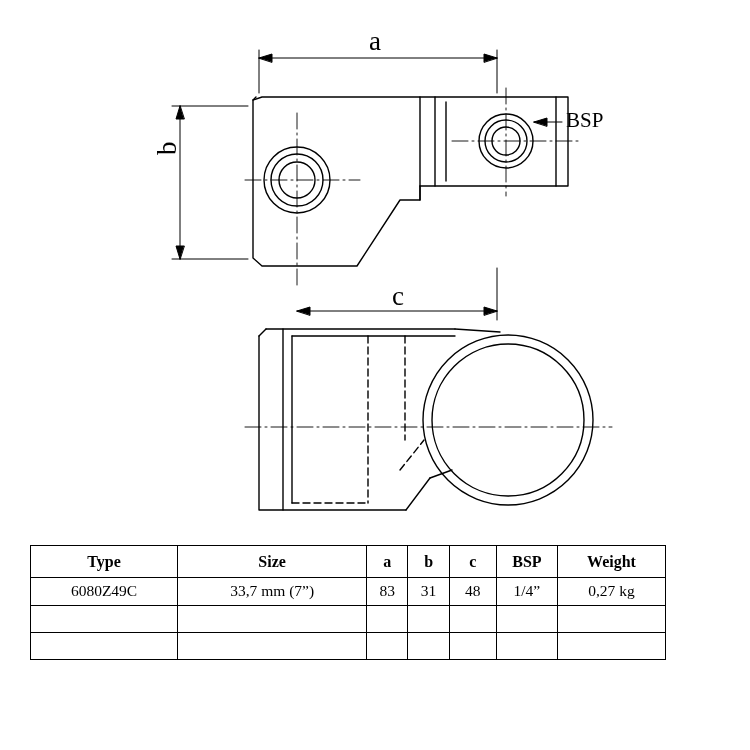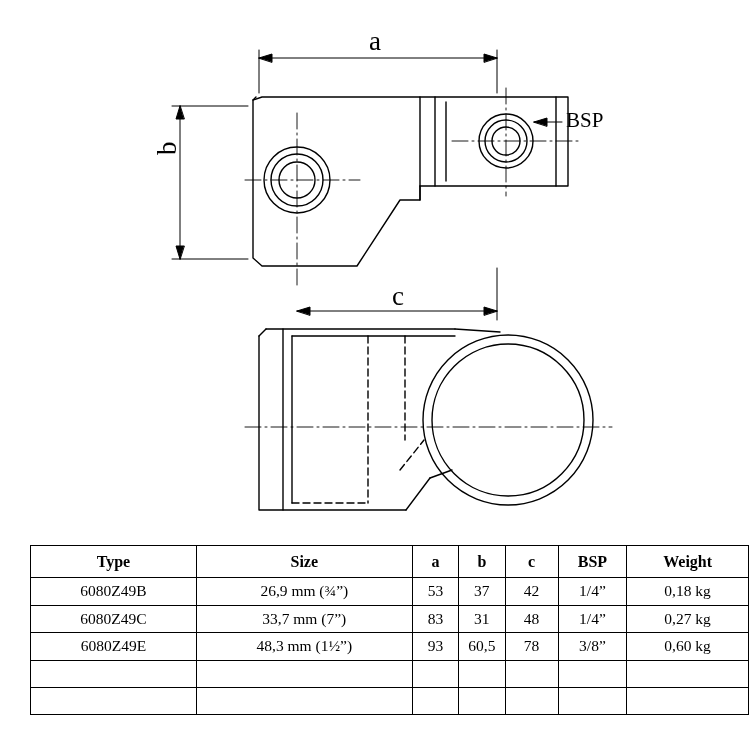--- a/index.html
+++ b/index.html
@@ -45,21 +45,21 @@
 
   
   #table-wrap {
     position: absolute;
     left: 30px;
     top: 545px;
     width: 692px;
   }
   table.spec {
     border-collapse: collapse;
-    width: 719px;
+    width: 636px;
     font-family: "Liberation Serif", serif;
     font-size: 15.5px;
   }
   table.spec th, table.spec td {
     border: 1px solid #000;
     padding: 2px 4px;
     text-align: center;
     line-height: 1.45;
   }
   table.spec th {
@@ -201,46 +201,28 @@
           <th>Size</th>
           <th>a</th>
           <th>b</th>
           <th>c</th>
           <th>BSP</th>
           <th>Weight</th>
         </tr>
       </thead>
       <tbody>
         <tr>
-          <td>6080Z49B</td>
-          <td>26,9 mm (¾”)</td>
-          <td>53</td>
-          <td>37</td>
-          <td>42</td>
-          <td class="bsp-cell">1/4”</td>
-          <td>0,18 kg</td>
-        </tr>
-        <tr>
           <td>6080Z49C</td>
           <td>33,7 mm (7”)</td>
           <td>83</td>
           <td>31</td>
           <td>48</td>
           <td class="bsp-cell">1/4”</td>
           <td>0,27 kg</td>
         </tr>
-        <tr>
-          <td>6080Z49E</td>
-          <td>48,3 mm (1½”)</td>
-          <td>93</td>
-          <td>60,5</td>
-          <td>78</td>
-          <td class="bsp-cell">3/8”</td>
-          <td>0,60 kg</td>
-        </tr>
         <tr class="empty">
           <td></td>
           <td></td>
           <td></td>
           <td></td>
           <td></td>
           <td></td>
           <td></td>
         </tr>
         <tr class="empty">

